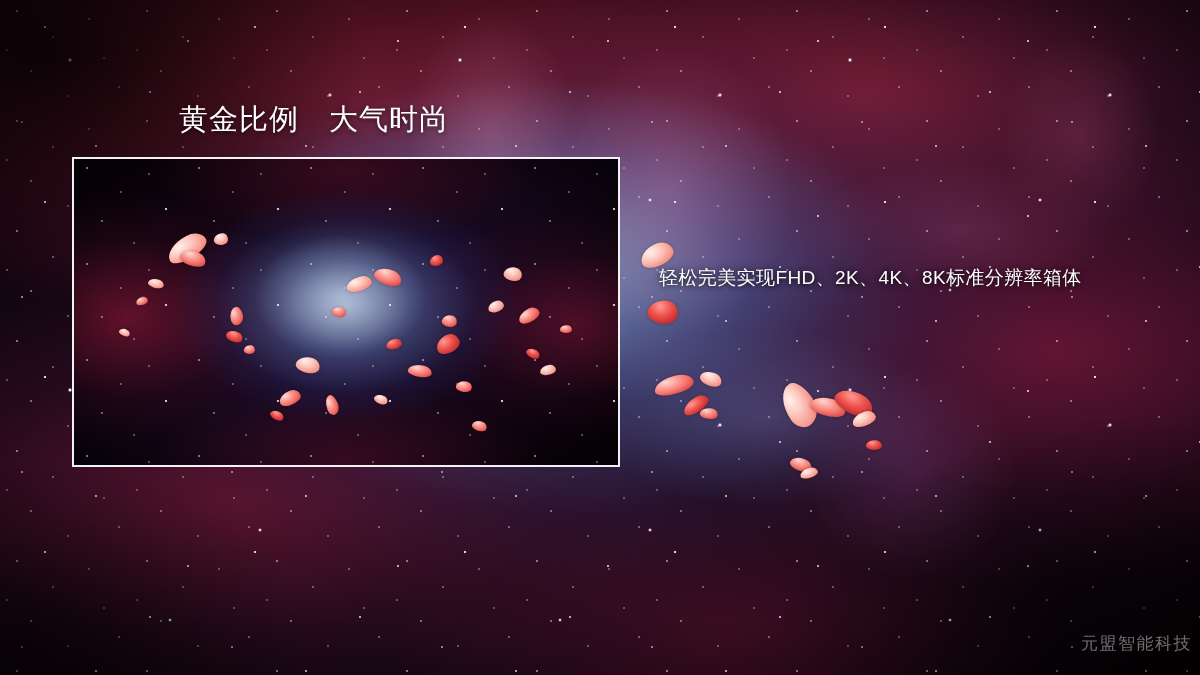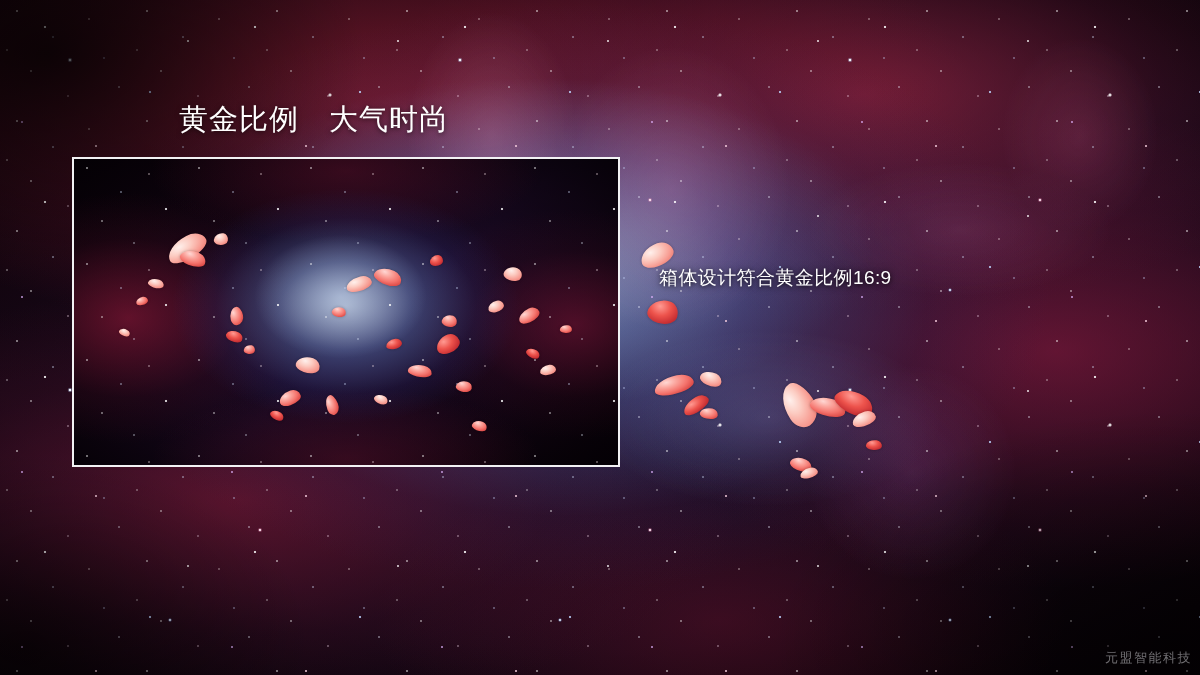--- a/index.html
+++ b/index.html
@@ -160,22 +160,22 @@
     line-height: 43px;
     letter-spacing: 0.4px;
     white-space: pre;
     text-shadow: 0 1px 4px rgba(0,0,0,0.7), 0 0 10px rgba(0,0,0,0.45);
   }
 
   
   #watermark {
     position: absolute;
     right: 8px;
-    bottom: 8px;
-    font-size: 13px;
+    bottom: 20px;
+    font-size: 17px;
     letter-spacing: 1.5px;
     color: rgba(178,176,180,0.62);
     white-space: pre;
   }
 </style>
 </head>
 <body>
 
 <div id="slide">
 
@@ -235,18 +235,18 @@
         <div class="petal pale" style="left: 430px; top: 108px; width: 18px; height: 14px; transform: rotate(20deg);"></div>
         <div class="petal" style="left: 444px; top: 150px; width: 22px; height: 13px; transform: rotate(-24deg);"></div>
         <div class="petal deep" style="left: 452px; top: 190px; width: 14px; height: 9px; transform: rotate(32deg);"></div>
         <div class="petal pale" style="left: 466px; top: 206px; width: 16px; height: 10px; transform: rotate(-6deg);"></div>
         <div class="petal" style="left: 398px; top: 262px; width: 15px; height: 10px; transform: rotate(22deg);"></div>
         <div class="petal" style="left: 486px; top: 166px; width: 12px; height: 8px; transform: rotate(10deg);"></div>
       </div>
   </div>
 
   <div id="body-text">
-    <div class="body-line">箱体设计符合黄金比例16:9</div>
+    <div class="body-line">轻松完美实现FHD、2K、4K、8K标准分辨率箱体</div>
   </div>
 
   <div id="watermark">元盟智能科技</div>
 
 </div>
 
 </body></html>

